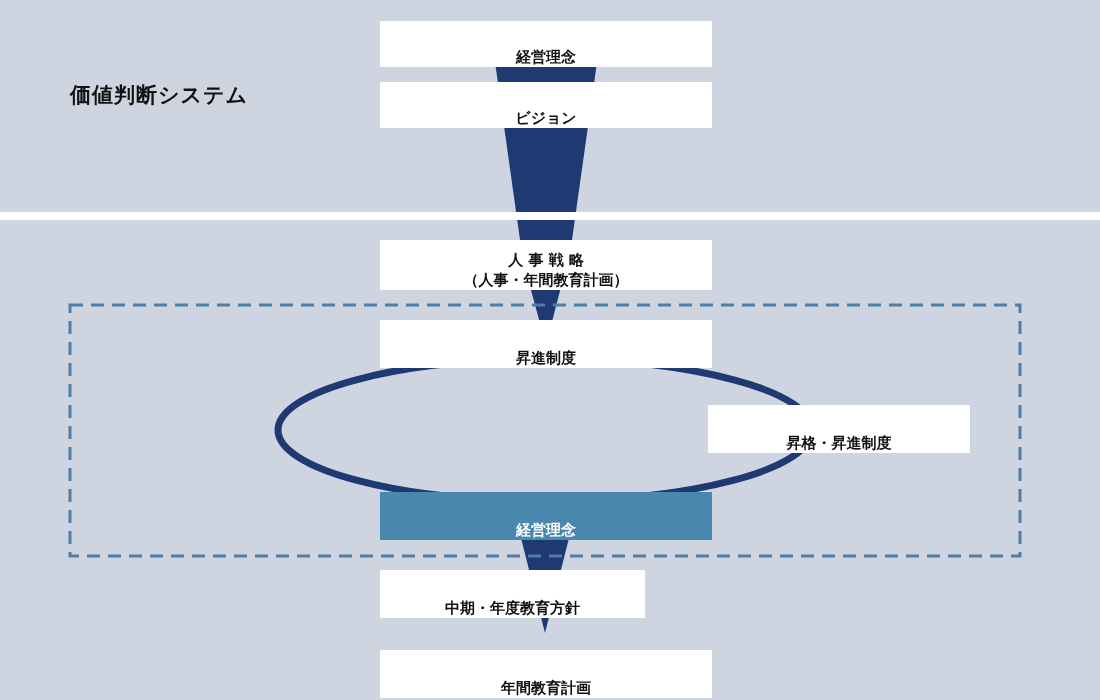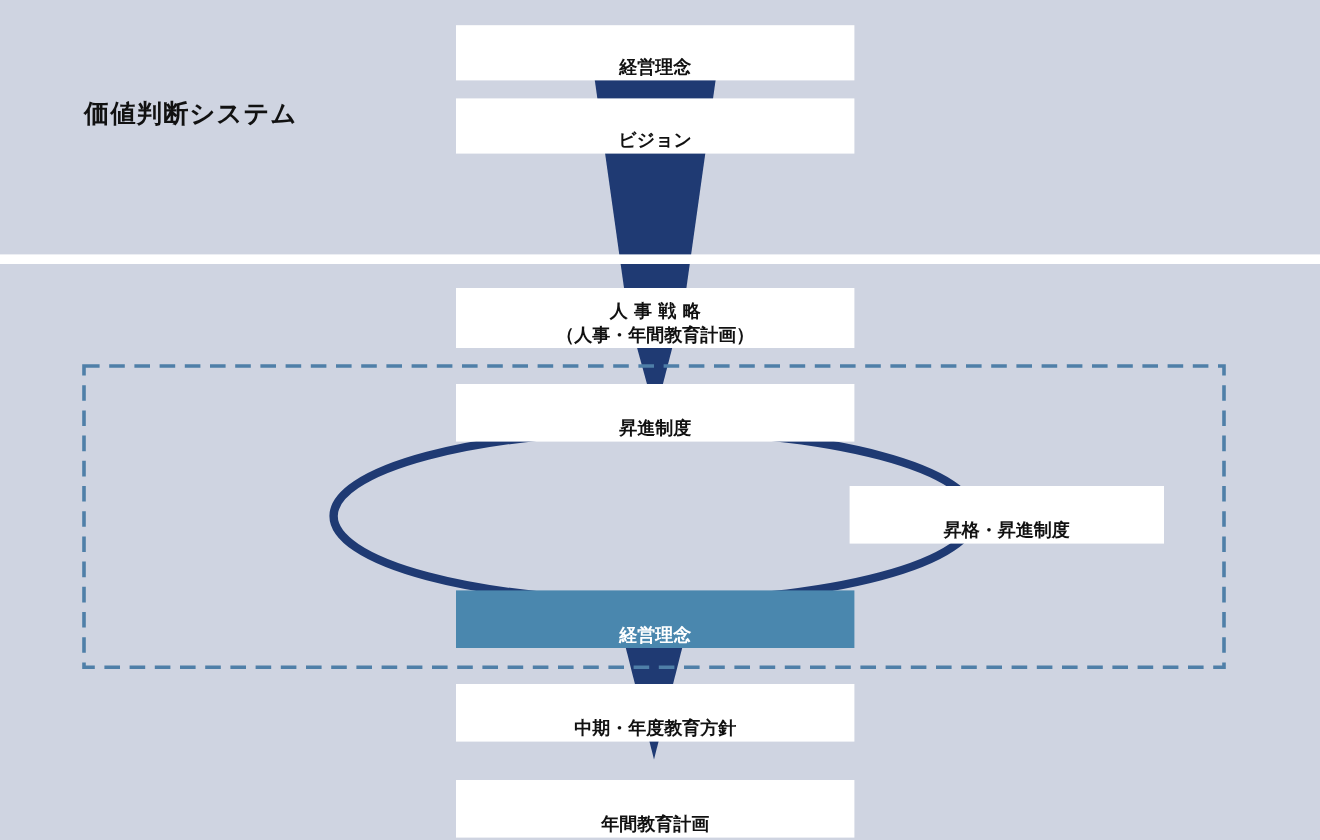--- a/index.html
+++ b/index.html
@@ -78,21 +78,21 @@
 
 
   <div class="box" style="left:708px;top:405px;width:262px;height:48px;">
     <span>昇格・昇進制度</span>
   </div>
 
   <div class="box teal" style="left:380px;top:492px;width:332px;height:48px;">
     <span>経営理念</span>
   </div>
 
-  <div class="box" style="left:380px;top:570px;width:332px;height:48px;">
+  <div class="box" style="left:380px;top:570px;width:265px;height:48px;">
     <span>中期・年度教育方針</span>
   </div>
 
   <div class="box" style="left:380px;top:630px;width:332px;height:48px;margin-top:20px;">
     <span>年間教育計画</span>
   </div>
 
 </div>
 
 </body></html>

